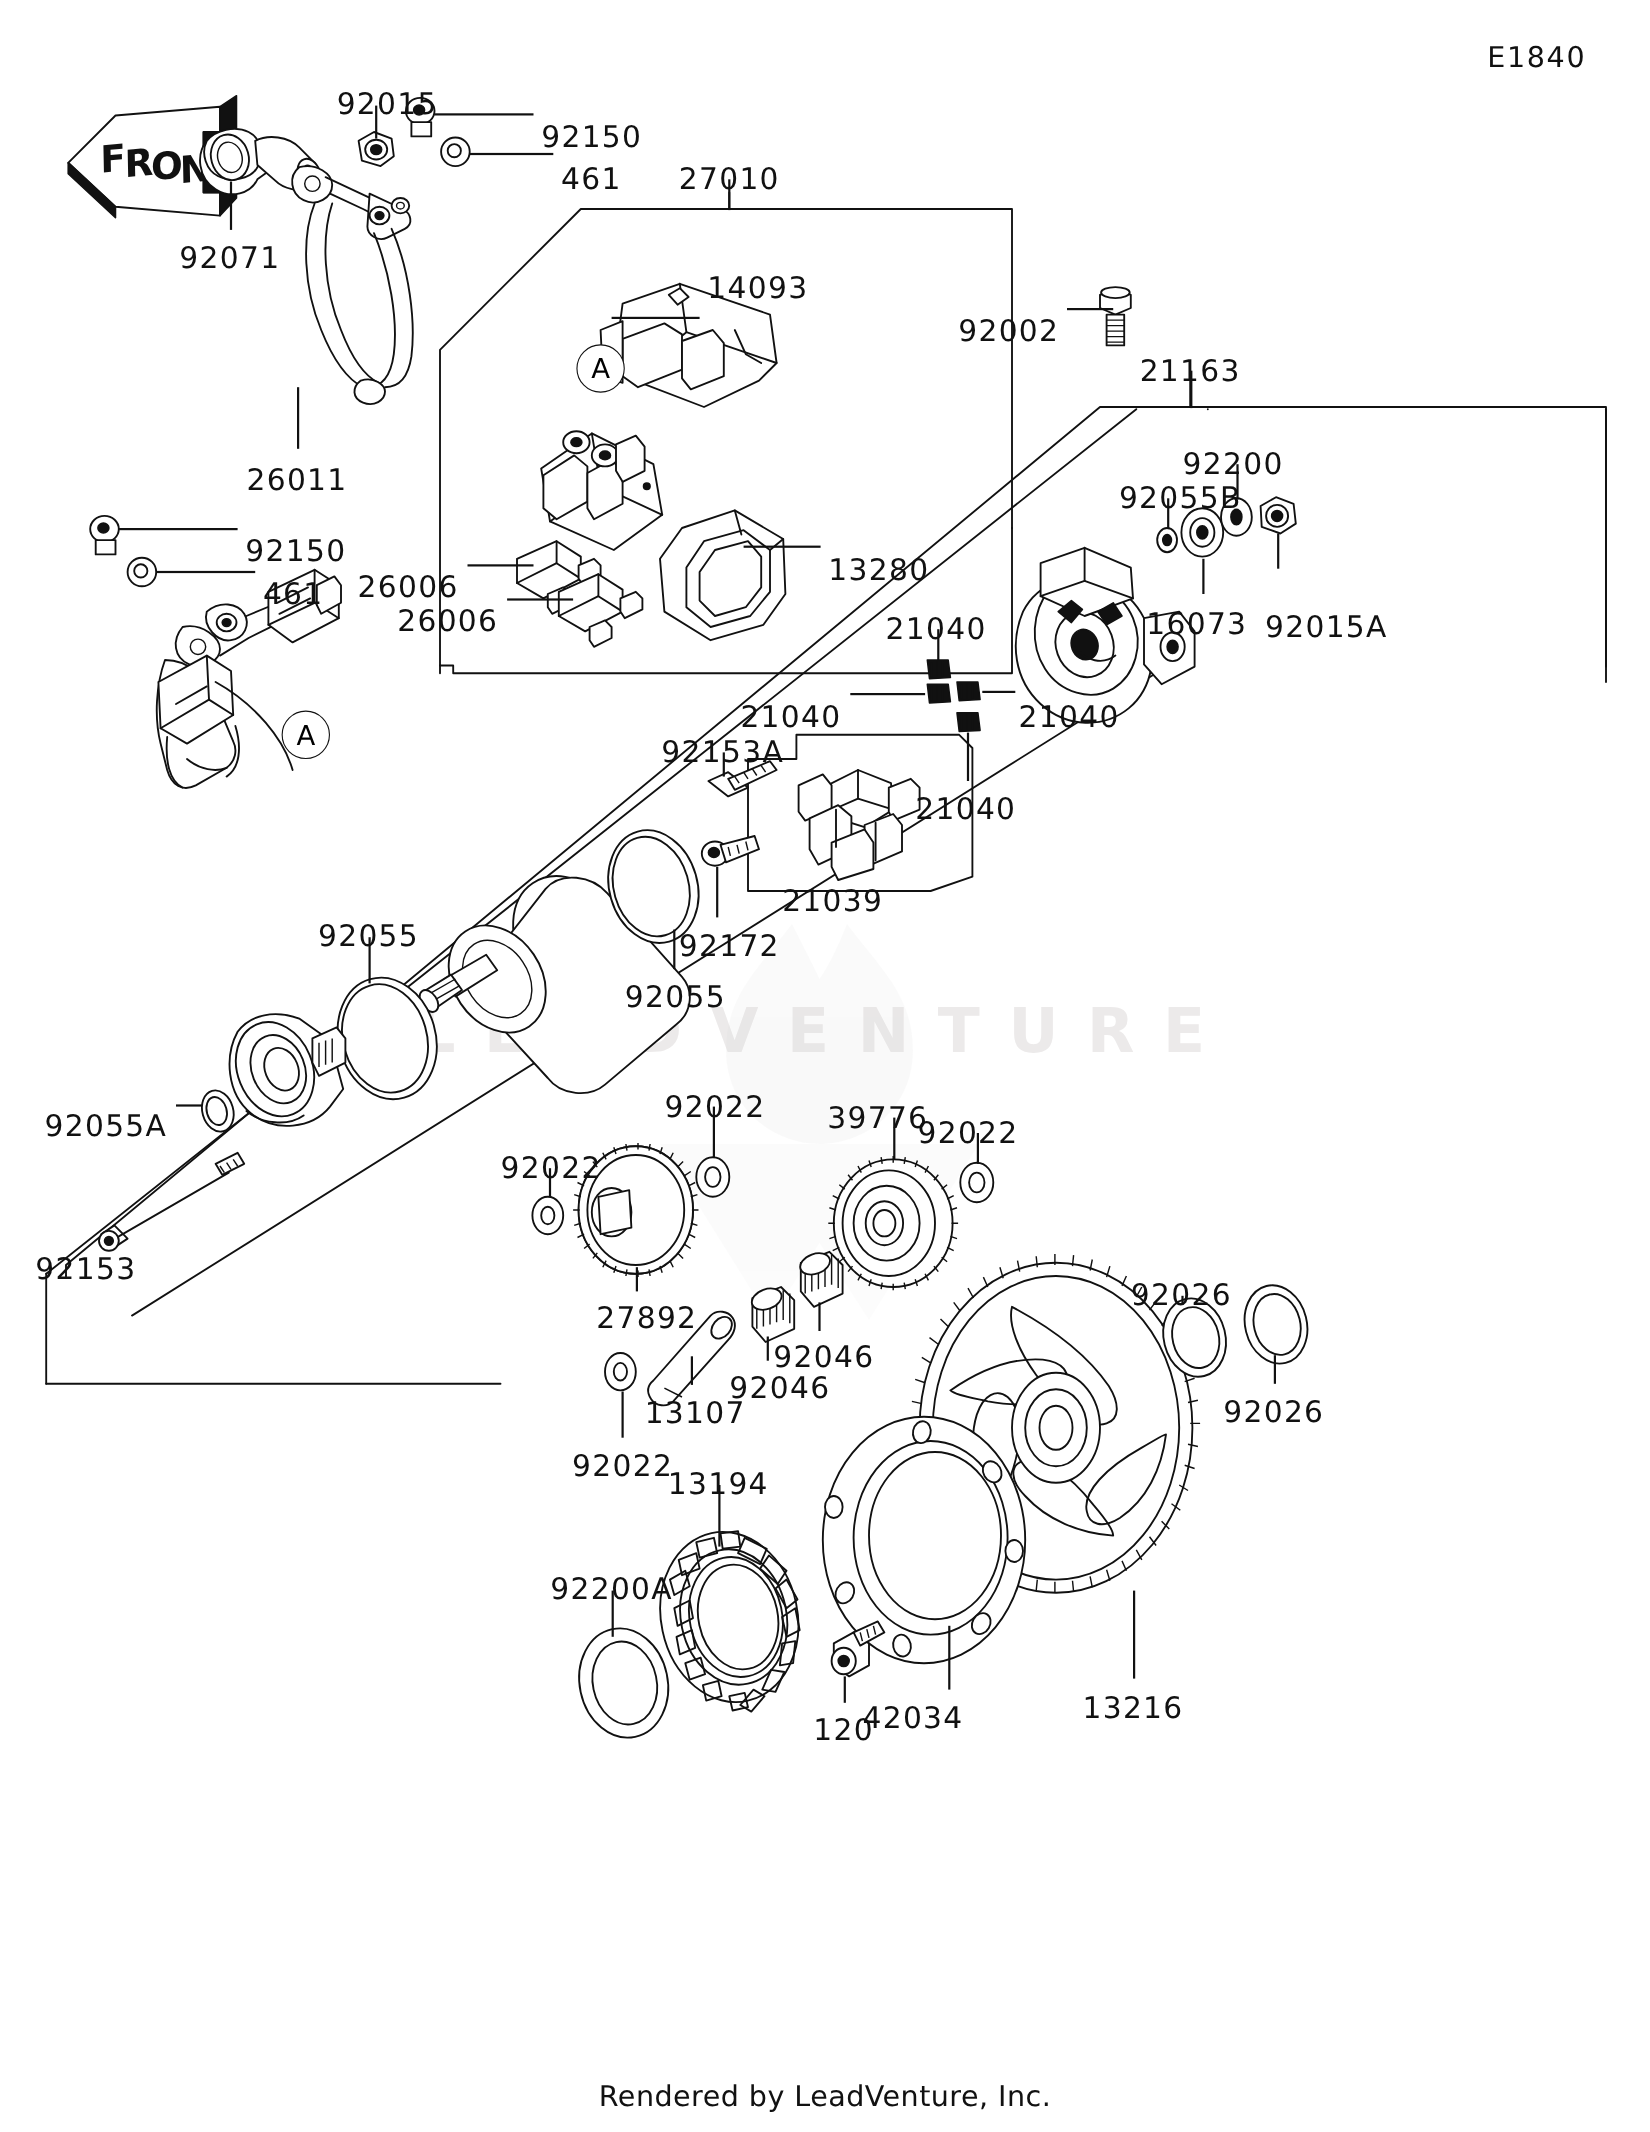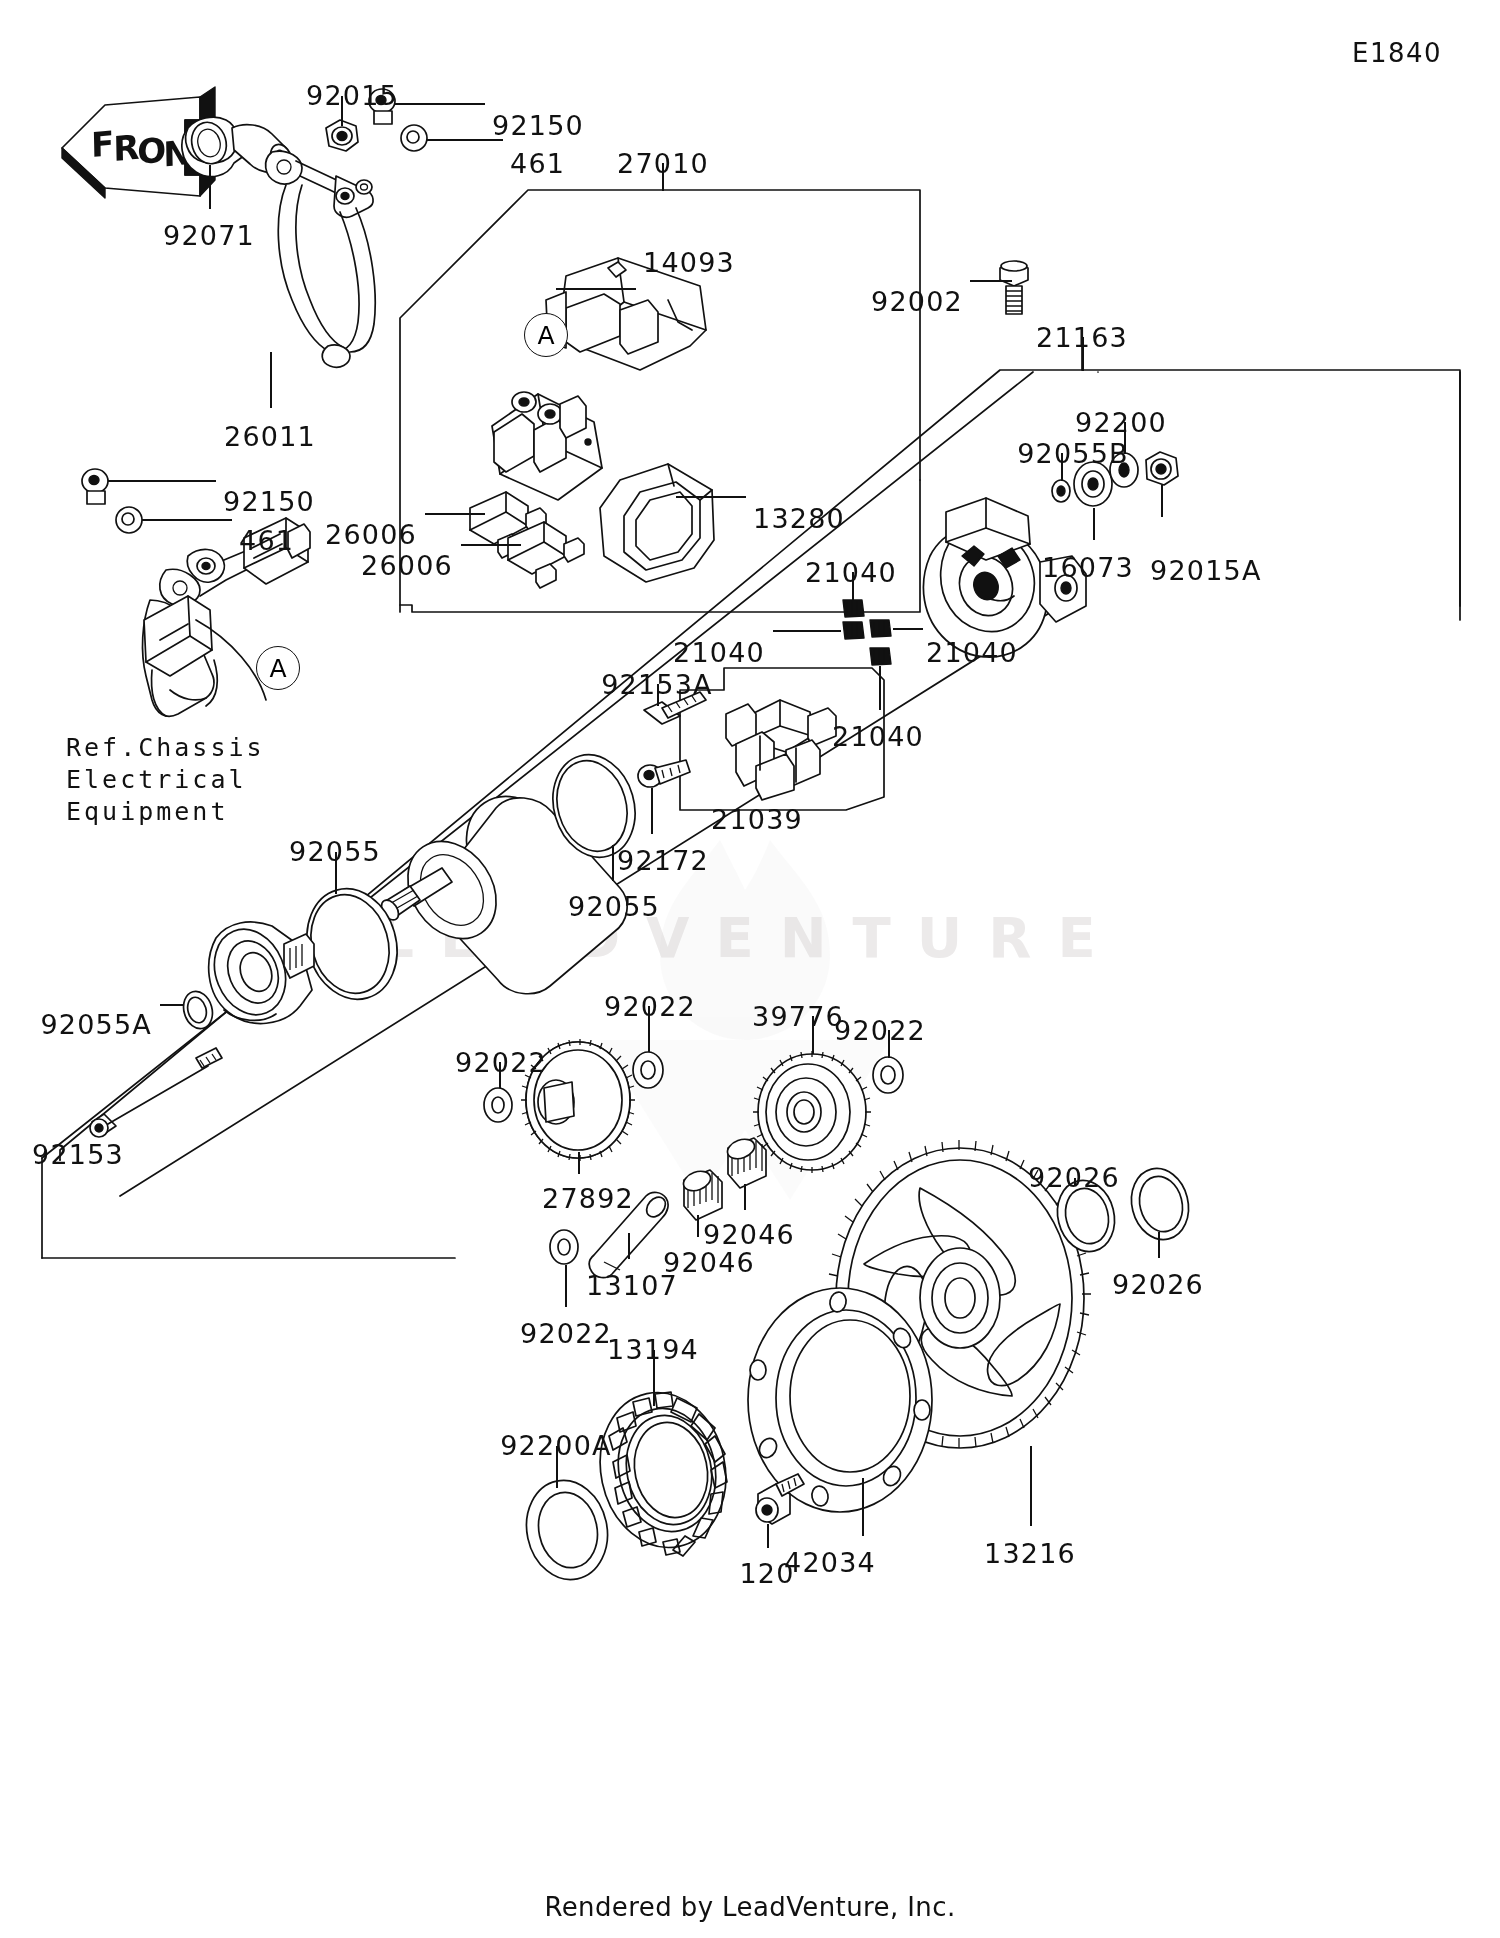--- a/index.html
+++ b/index.html
@@ -708,23 +708,20 @@
   <div class="ln lnv" style="left:556px;top:1446px;height:42px;"></div>
 
   <div class="ln lnv" style="left:1030px;top:1446px;height:80px;"></div>
 
   <div class="ln lnv" style="left:862px;top:1478px;height:58px;"></div>
 
   <div class="ln lnv" style="left:767px;top:1524px;height:24px;"></div>
 
   <div class="hdr" id="sheet-code" style="left:1352px;top:38px;">E1840</div>
 
-  <div class="refblock" style="left:66px;top:732px;">Ref.Chassis
-Electrical
-Equipment</div>
 
   <div class="cmark" style="left:524px;top:313px;">A</div>
   <div class="cmark" style="left:256px;top:646px;">A</div>
 
   <div id="labels">
       <div class="lbl c" style="left: 352px; top: 82px;">92015</div>
       <div class="lbl" style="left: 492px; top: 112px;">92150</div>
       <div class="lbl" style="left: 510px; top: 150px;">461</div>
       <div class="lbl c" style="left: 663px; top: 150px;">27010</div>
       <div class="lbl c" style="left: 209px; top: 222px;">92071</div>

